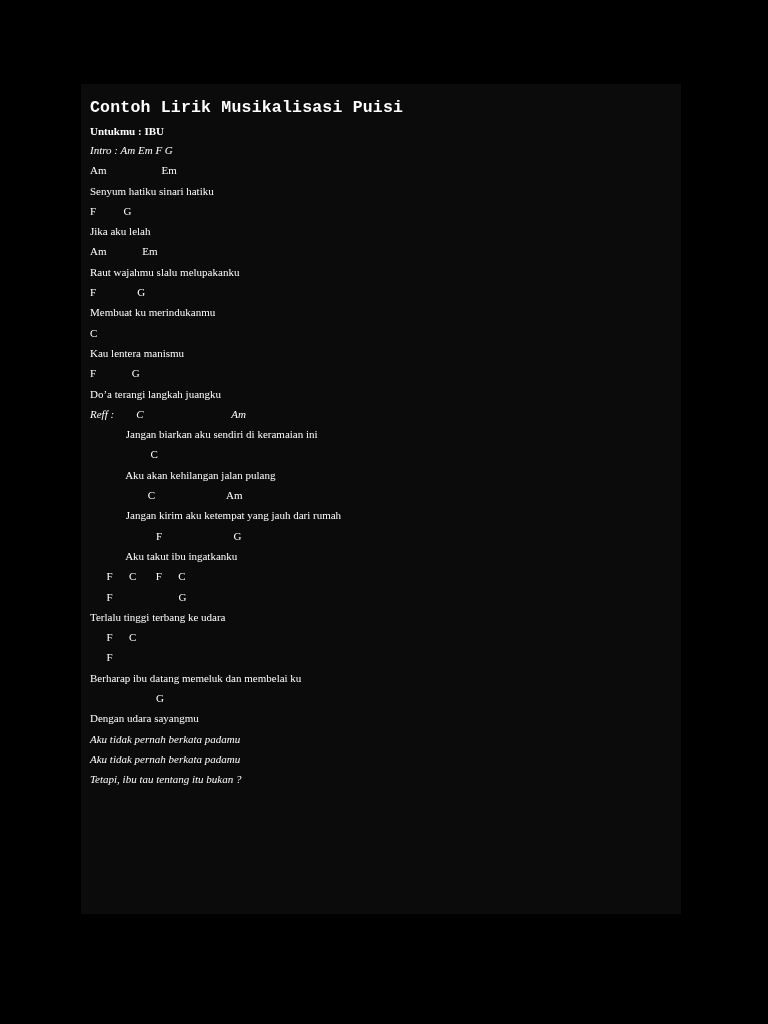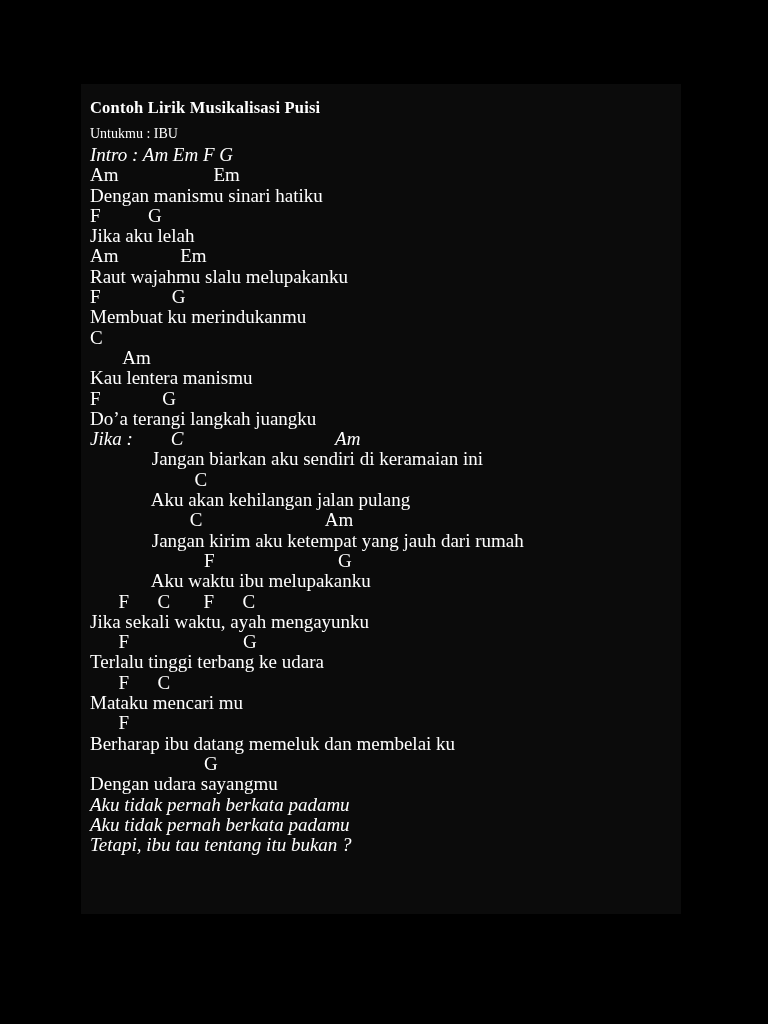--- a/index.html
+++ b/index.html
@@ -30,37 +30,37 @@
     width: 600px;
     height: 830px;
     background: #0b0b0b;
     padding: 0;
     box-sizing: border-box;
   }
   .inner {
     padding: 8px 14px 10px 9px;
   }
   .title {
-    font-family: Liberation Serif, serif;
+    font-family: Liberation Mono, monospace;
     font-size: 16.5px;
     font-weight: bold;
     letter-spacing: 0.2px;
     color: #ffffff;
     margin: 6px 0 8px 0;
     white-space: pre;
   }
   .subtitle {
     font-family: "Liberation Serif", serif;
-    font-size: 14px;
-    font-weight: normal;
+    font-size: 11px;
+    font-weight: bold;
     margin: 0 0 3px 0;
     white-space: pre;
   }
   .line {
-    font-size: 19px;
+    font-size: 11px;
     line-height: 20.3px;
     white-space: pre;
     margin: 0;
   }
   .line.italic {
     font-style: italic;
   }
   .chords {
     letter-spacing: 0px;
   }
@@ -71,48 +71,45 @@
 <div id="page">
   <div id="doc">
     <div class="inner">
 
       <div class="title">Contoh Lirik Musikalisasi Puisi</div>
       <div class="subtitle">Untukmu : IBU</div>
 
       <div class="line italic">Intro : Am Em F G</div>
 
       <div class="line chords">Am                    Em</div>
-      <div class="line">Dengan manismu sinari hatiku</div>
+      <div class="line">Senyum hatiku sinari hatiku</div>
       <div class="line chords">F          G</div>
       <div class="line">Jika aku lelah</div>
       <div class="line chords">Am             Em</div>
       <div class="line">Raut wajahmu slalu melupakanku</div>
       <div class="line chords">F               G</div>
       <div class="line">Membuat ku merindukanmu</div>
       <div class="line chords">C</div>
-      <div class="line chords">       Am</div>
       <div class="line">Kau lentera manismu</div>
       <div class="line chords">F             G</div>
       <div class="line">Do’a terangi langkah juangku</div>
 
-      <div class="line italic">Jika :        C                                Am</div>
+      <div class="line italic">Reff :        C                                Am</div>
 
       <div class="line">             Jangan biarkan aku sendiri di keramaian ini</div>
       <div class="line chords">                      C</div>
       <div class="line">             Aku akan kehilangan jalan pulang</div>
       <div class="line chords">                     C                          Am</div>
       <div class="line">             Jangan kirim aku ketempat yang jauh dari rumah</div>
       <div class="line chords">                        F                          G</div>
-      <div class="line">             Aku waktu ibu melupakanku</div>
+      <div class="line">             Aku takut ibu ingatkanku</div>
       <div class="line chords">      F      C       F      C</div>
-      <div class="line">Jika sekali waktu, ayah mengayunku</div>
       <div class="line chords">      F                        G</div>
       <div class="line">Terlalu tinggi terbang ke udara</div>
       <div class="line chords">      F      C</div>
-      <div class="line">Mataku mencari mu</div>
       <div class="line chords">      F</div>
       <div class="line">Berharap ibu datang memeluk dan membelai ku</div>
       <div class="line chords">                        G</div>
       <div class="line">Dengan udara sayangmu</div>
 
       <div class="line italic">Aku tidak pernah berkata padamu</div>
       <div class="line italic">Aku tidak pernah berkata padamu</div>
       <div class="line italic">Tetapi, ibu tau tentang itu bukan ?</div>
 
     </div>

